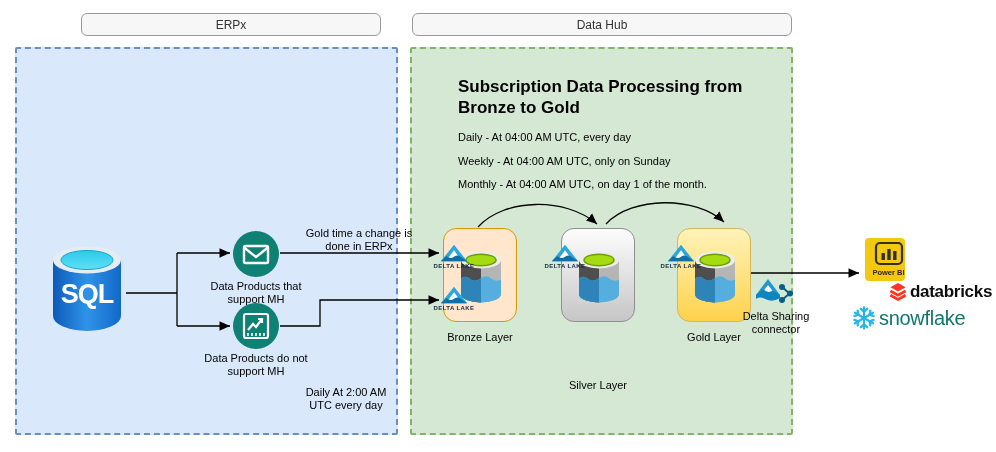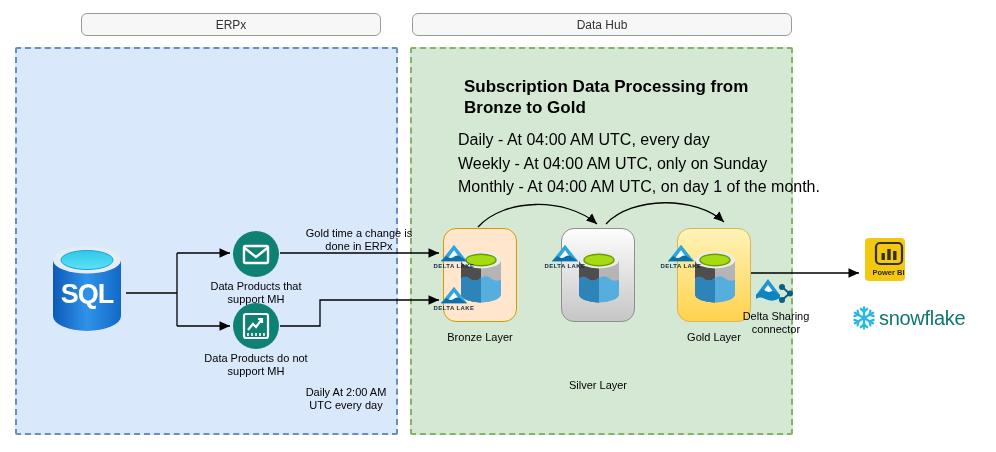--- a/index.html
+++ b/index.html
@@ -17,22 +17,22 @@
   .teal-circle{width:46px;height:46px;border-radius:50%;background:#0e8174;
                display:flex;align-items:center;justify-content:center;}
   .layer-box{width:74px;height:94px;border-radius:13px;box-sizing:border-box;}
   .bronze{background:#ffe6cc;border:1px solid #d79b00;}
   .silver{background:linear-gradient(#fdfdfd,#c6c6c6);border:1px solid #8f8f8f;}
   .gold{background:linear-gradient(#fff3b8,#ffd24d);border:1px solid #d6b656;}
   .bucket{position:absolute;left:15px;top:20px;width:44px;height:58px;}
   .delta-logo{width:48px;text-align:center;}
   .delta-word{font-size:6px;font-weight:bold;color:#12293f;letter-spacing:.4px;
               margin-top:1px;white-space:nowrap;}
-  .hub-title{font-size:17px;font-weight:bold;color:#000;line-height:21px;margin-left:6px;}
-  .sched{font-size:16px;color:#000;white-space:nowrap;}
+  .hub-title{font-size:17px;font-weight:bold;color:#000;line-height:21px;}
+  .sched{font-size:11px;color:#000;white-space:nowrap;}
   .sql-text{position:absolute;left:0;top:33px;width:78px;text-align:center;
             color:#fff;font-weight:bold;font-size:27px;letter-spacing:-1px;}
   .pbi{width:40px;height:43px;background:#f2c811;border-radius:4px;
        display:flex;flex-direction:column;align-items:center;box-sizing:border-box;padding-top:3px;padding-left:7px;}
   .pbi-label{font-size:7.5px;font-weight:bold;color:#2b2722;margin-top:1px;}
   .dbx-word{font-size:17px;font-weight:bold;color:#0d0d0d;letter-spacing:-0.3px;line-height:21px;}
   .snow-word{font-size:20px;color:#0f766e;letter-spacing:-0.3px;line-height:26px;}
   svg{display:block;}
 </style>
 </head>
@@ -195,20 +195,28 @@
   <div class="abs pbi" style="left:865px;top:238px;">
     <svg width="34" height="26" viewBox="0 0 34 26">
       <rect x="4" y="2" width="26" height="21" rx="4" fill="none" stroke="#342f2a" stroke-width="2.2"></rect>
       <rect x="9.5" y="12" width="3.4" height="7" fill="#342f2a"></rect>
       <rect x="15.3" y="8" width="3.4" height="11" fill="#342f2a"></rect>
       <rect x="21.1" y="10" width="3.4" height="9" fill="#342f2a"></rect>
     </svg>
     <div class="pbi-label">Power BI</div>
   </div>
 
+  <div class="abs" style="left:889px;top:281px;width:104px;height:21px;display:flex;align-items:center;gap:3px;">
+    <svg width="18" height="20" viewBox="0 0 20 22">
+      <path d="M10,1 L18.5,5.7 L10,10.4 L1.5,5.7 Z" fill="#ff3621"></path>
+      <path d="M1.5,9.8 L10,14.5 L18.5,9.8" fill="none" stroke="#ff3621" stroke-width="3.2"></path>
+      <path d="M1.5,14.6 L10,19.3 L18.5,14.6" fill="none" stroke="#ff3621" stroke-width="3.2"></path>
+    </svg>
+    <div class="dbx-word">databricks</div>
+  </div>
 
   <div class="abs" style="left:851px;top:305px;width:120px;height:26px;display:flex;align-items:center;gap:2px;">
     <svg width="26" height="26" viewBox="0 0 26 26">
       <g stroke="#29b5e8" stroke-width="2.3" stroke-linecap="round" fill="none">
         <g id="sfArm">
           <line x1="13" y1="13" x2="13" y2="2.5"></line>
           <line x1="13" y1="6.5" x2="9.8" y2="3.8"></line>
           <line x1="13" y1="6.5" x2="16.2" y2="3.8"></line>
         </g>
         <use href="#sfArm" transform="rotate(60 13 13)"></use>

